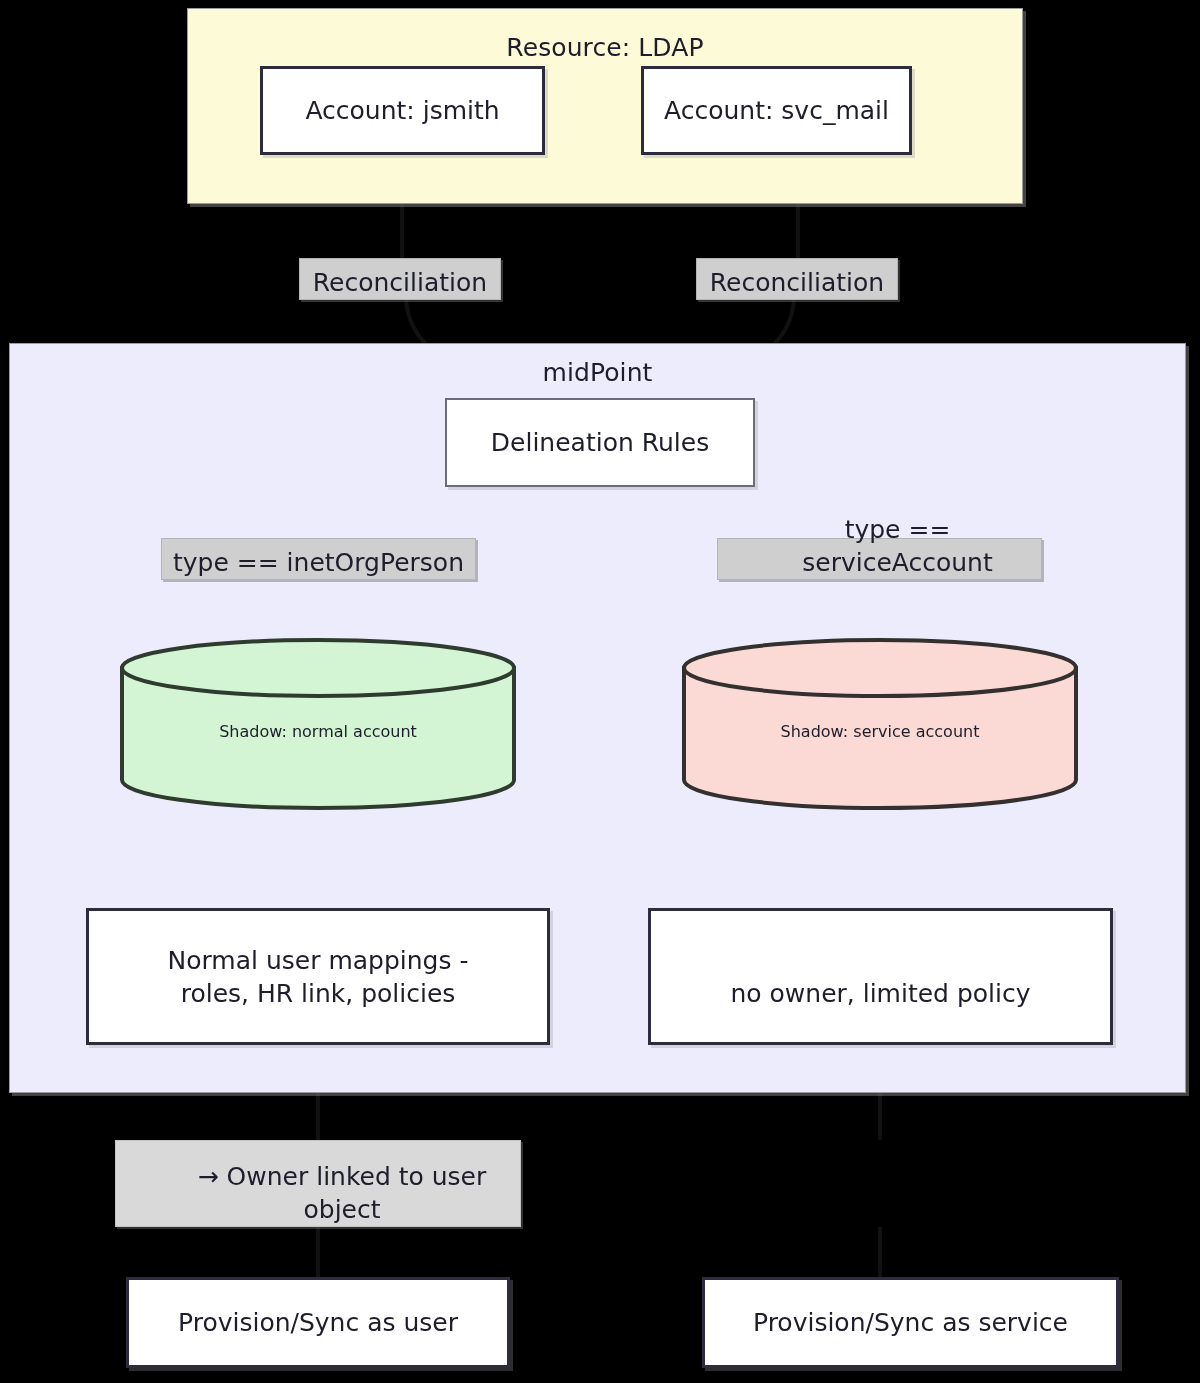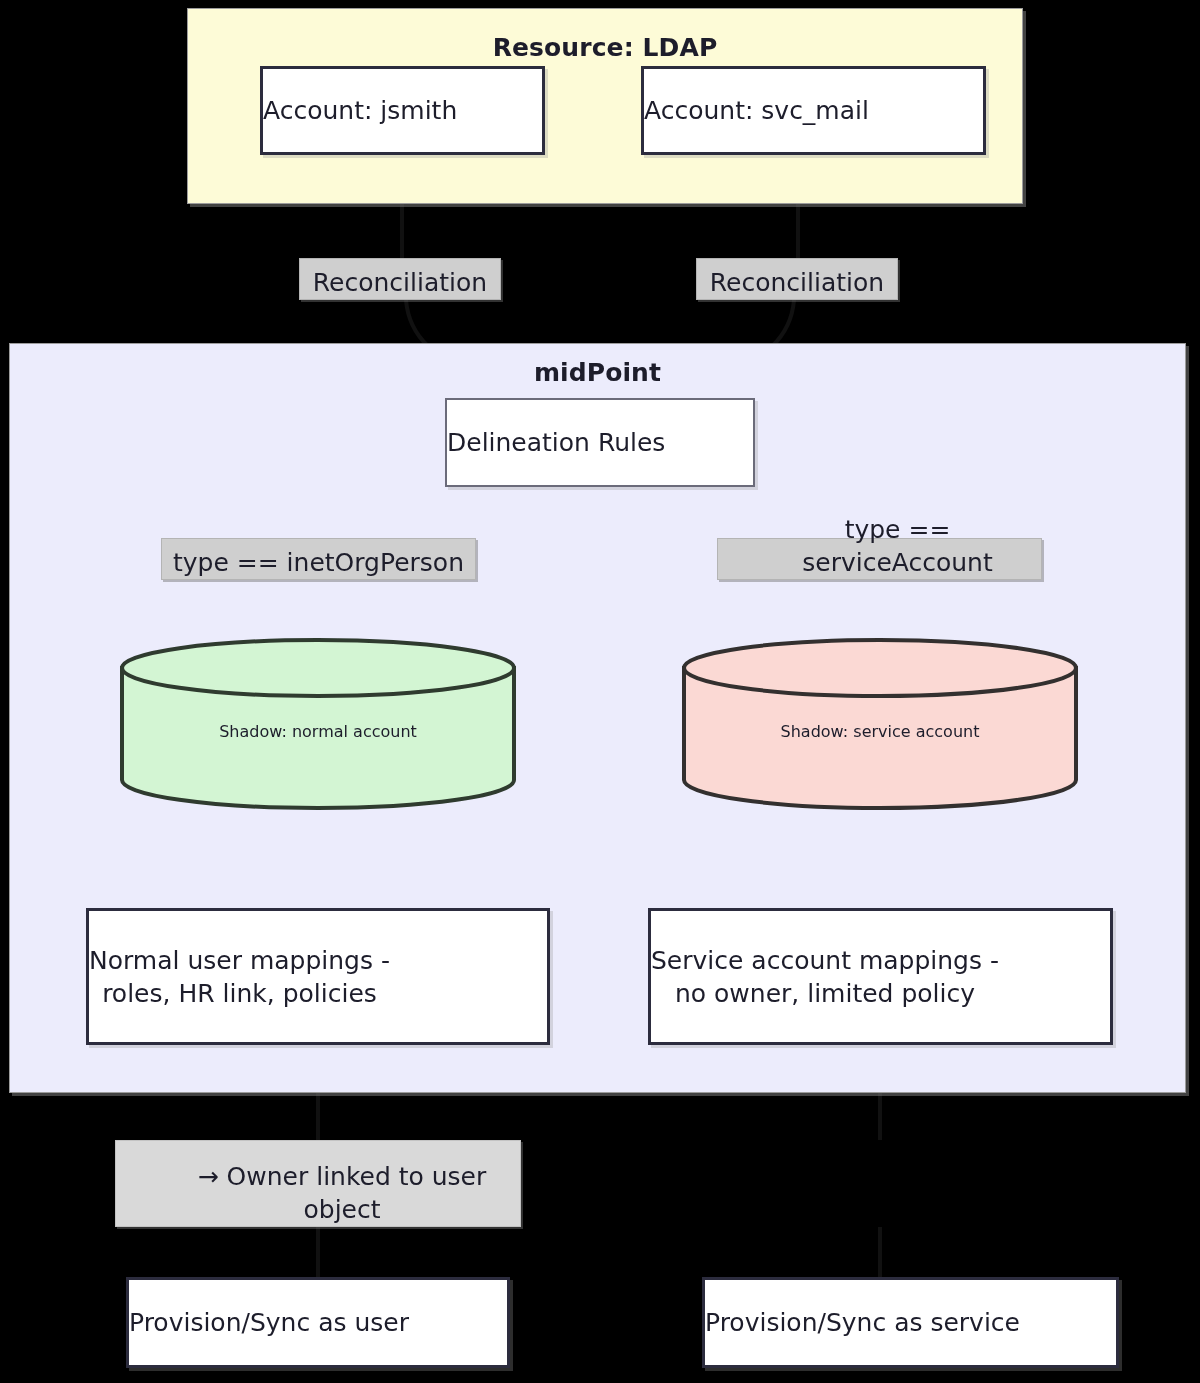--- a/index.html
+++ b/index.html
@@ -39,31 +39,31 @@
     width: 1177px; height: 750px;
     background: #ececfc;
   }
   .cluster-title {
     position: absolute;
     left: 0; right: 0;
     text-align: center;
     font-size: 25px;
     color: #1d1d2b;
     letter-spacing: .1px;
-    font-weight: bold;
   }
   #cluster-ldap .cluster-title { top: 24px; }
   #cluster-midpoint .cluster-title { top: 14px; }
 
   
   .node {
     position: absolute;
     box-sizing: border-box;
     display: flex;
     align-items: center;
+    justify-content: center;
     text-align: center;
     line-height: 1.32;
     color: #1d1d2b;
     font-size: 25px;
     background: #ffffff;
   }
   .node.navy {
     border: 3px solid #2c2c3e;
     box-shadow: 3px 3px 0 rgba(150,150,150,0.30);
   }
@@ -141,21 +141,21 @@
   </svg>
 
   <div class="cluster" id="cluster-ldap">
     <div class="cluster-title">Resource: LDAP</div>
   </div>
 
   <div class="node navy" style="left:260px; top:66px; width:285px; height:89px;">
     <span>Account: jsmith</span>
   </div>
 
-  <div class="node navy" style="left:641px; top:66px; width:345px; height:89px;">
+  <div class="node navy" style="left:641px; top:66px; width:271px; height:89px;">
     <span>Account: svc_mail</span>
   </div>
 
   <div class="edge-label" style="left:299px; top:258px; width:202px; height:42px;">
     <span>Reconciliation</span>
   </div>
   <div class="edge-label" style="left:696px; top:258px; width:202px; height:42px;">
     <span>Reconciliation</span>
   </div>
 
@@ -192,21 +192,21 @@
 
   <div class="node navy" style="left:86px; top:908px; width:464px; height:137px;">
     <span>
       <span>Normal user mappings -</span><br>
       <span>roles, HR link, policies</span>
     </span>
   </div>
 
   <div class="node navy" style="left:648px; top:908px; width:465px; height:137px;">
     <span>
-      <span>Service account mappings -</span><br>
+      <br>
       <span>no owner, limited policy</span>
     </span>
   </div>
 
   <div class="edge-label plain" style="left:115px; top:1140px; width:406px; height:87px;padding-left:48px;">
     <span>
       <span>→ Owner linked to user</span><br>
       <span>object</span>
     </span>
   </div>

